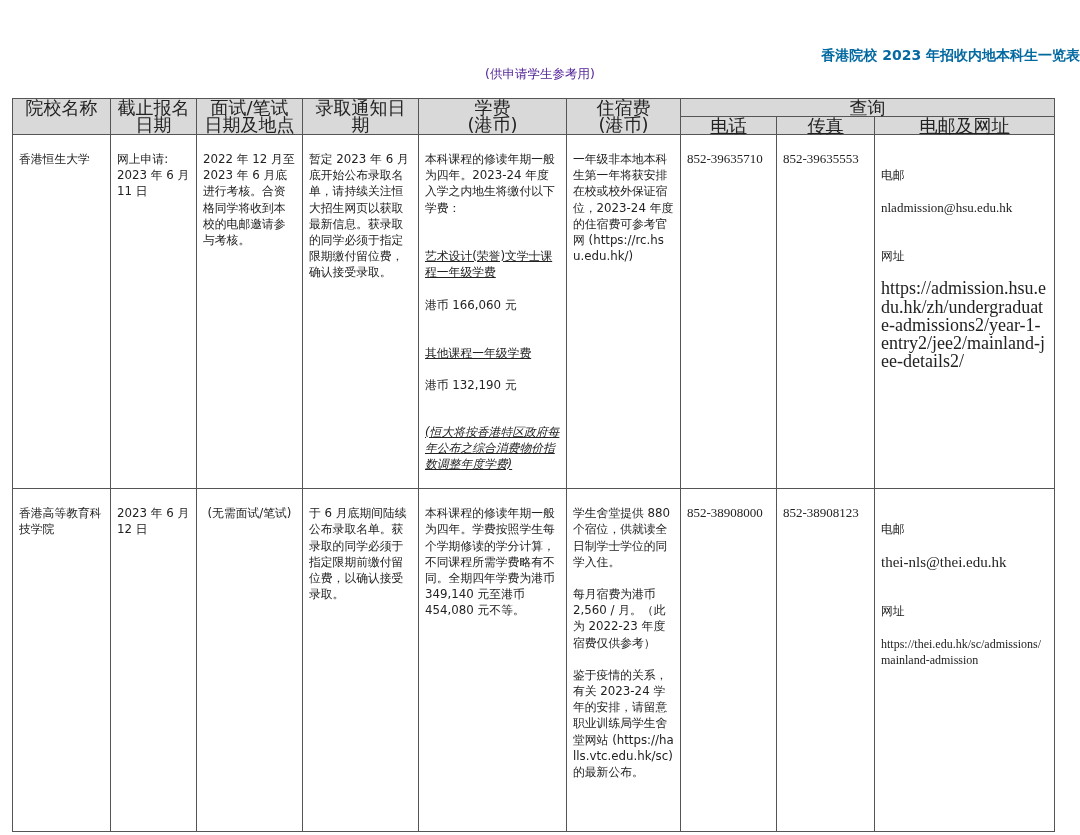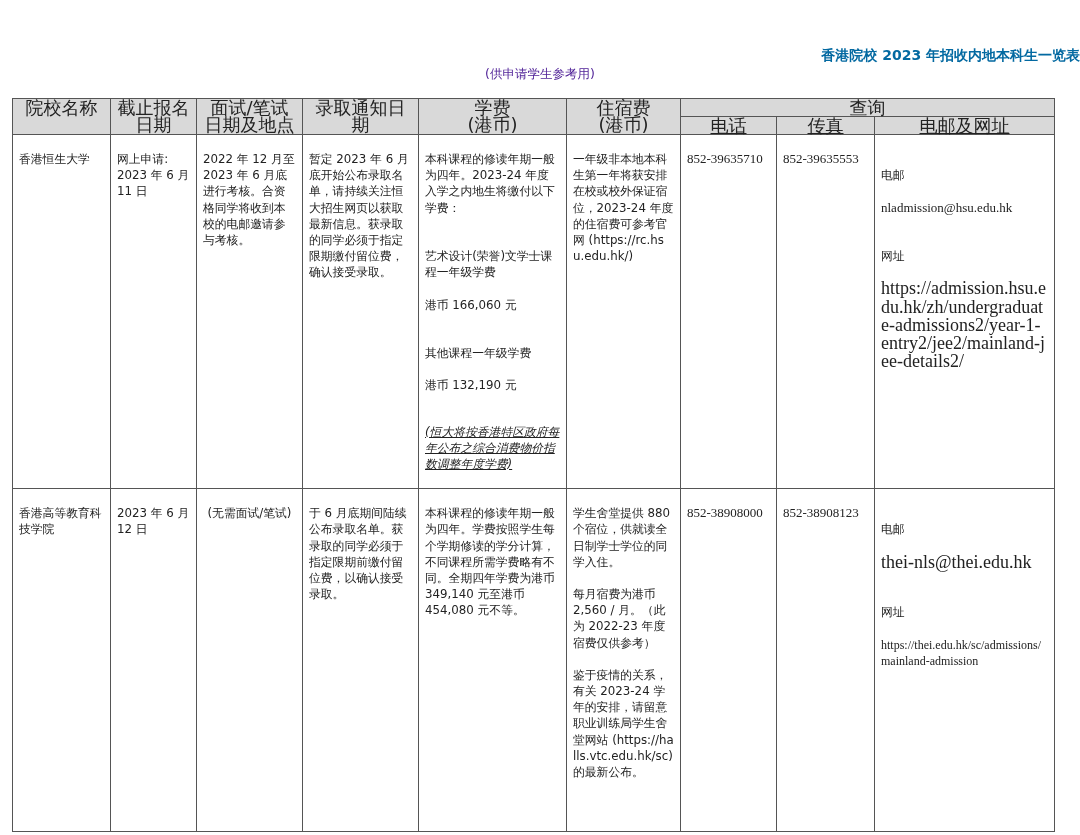--- a/index.html
+++ b/index.html
@@ -11,21 +11,21 @@
               font-family: "DejaVu Sans", "Liberation Sans", sans-serif; font-size: 12.5px; color: #4c1d95; }
   table { position: absolute; top: 98px; left: 12px; width: 1042px; border-collapse: collapse; table-layout: fixed; }
   th, td { border: 1px solid #555; font-size: 12.5px; line-height: 16.2px; vertical-align: top; padding: 16px 6px; }
   th { background: #d9d9d9; font-weight: normal; text-align: center; font-family: "DejaVu Sans", "Liberation Sans", sans-serif; font-size: 18px; line-height: 17px; padding: 0 4px; }
   thead tr.r1 th { height: 17px; }
   thead tr.r2 th { height: 17px; text-decoration: underline; }
   td { font-family: "DejaVu Sans", "Liberation Serif", sans-serif; font-size: 11.8px; }
   td.num { font-family: "Liberation Serif", serif; font-size: 13px; }
   .para { margin: 0 0 16px 0; white-space: pre-line; }
   .para:last-child { margin-bottom: 0; }
-  .u { }
+  .u { text-decoration: underline; }
   .i { font-style: italic; text-decoration: underline; }
   .center { text-align: center; }
   .pre { white-space: pre-line; word-break: break-all; }
   tr.row1 td { height: 294px; }
   tr.row2 td { height: 310px; }
 </style>
 </head>
 <body>
 
 <div class="title">香港院校 2023 年招收内地本科生一览表</div>
@@ -110,21 +110,21 @@
       <td>
         <div class="para">学生舍堂提供 880 个宿位，供就读全日制学士学位的同学入住。</div>
         <div class="para">每月宿费为港币 2,560 / 月。（此为 2022-23 年度宿费仅供参考）</div>
         <div class="para" style="word-break:break-all">鉴于疫情的关系，有关 2023-24 学年的安排，请留意职业训练局学生舍堂网站 (https://halls.vtc.edu.hk/sc) 的最新公布。</div>
       </td>
       <td class="num">852-38908000</td>
       <td class="num">852-38908123</td>
       <td>
         <div class="para">
           <span>电邮</span><br>
-          <span style="font-family:'Liberation Serif',serif;font-size:18px">thei-nls@thei.edu.hk</span>
+          <span style="font-family:'Liberation Serif',serif;font-size:15px">thei-nls@thei.edu.hk</span>
         </div>
         <div class="para">
           <span>网址</span><br>
           <span style="font-family:'Liberation Serif',serif;font-size:12px;word-break:break-all">https://thei.edu.hk/sc/admissions/mainland-admission</span>
         </div>
       </td>
     </tr>
   </tbody>
 </table>
 

